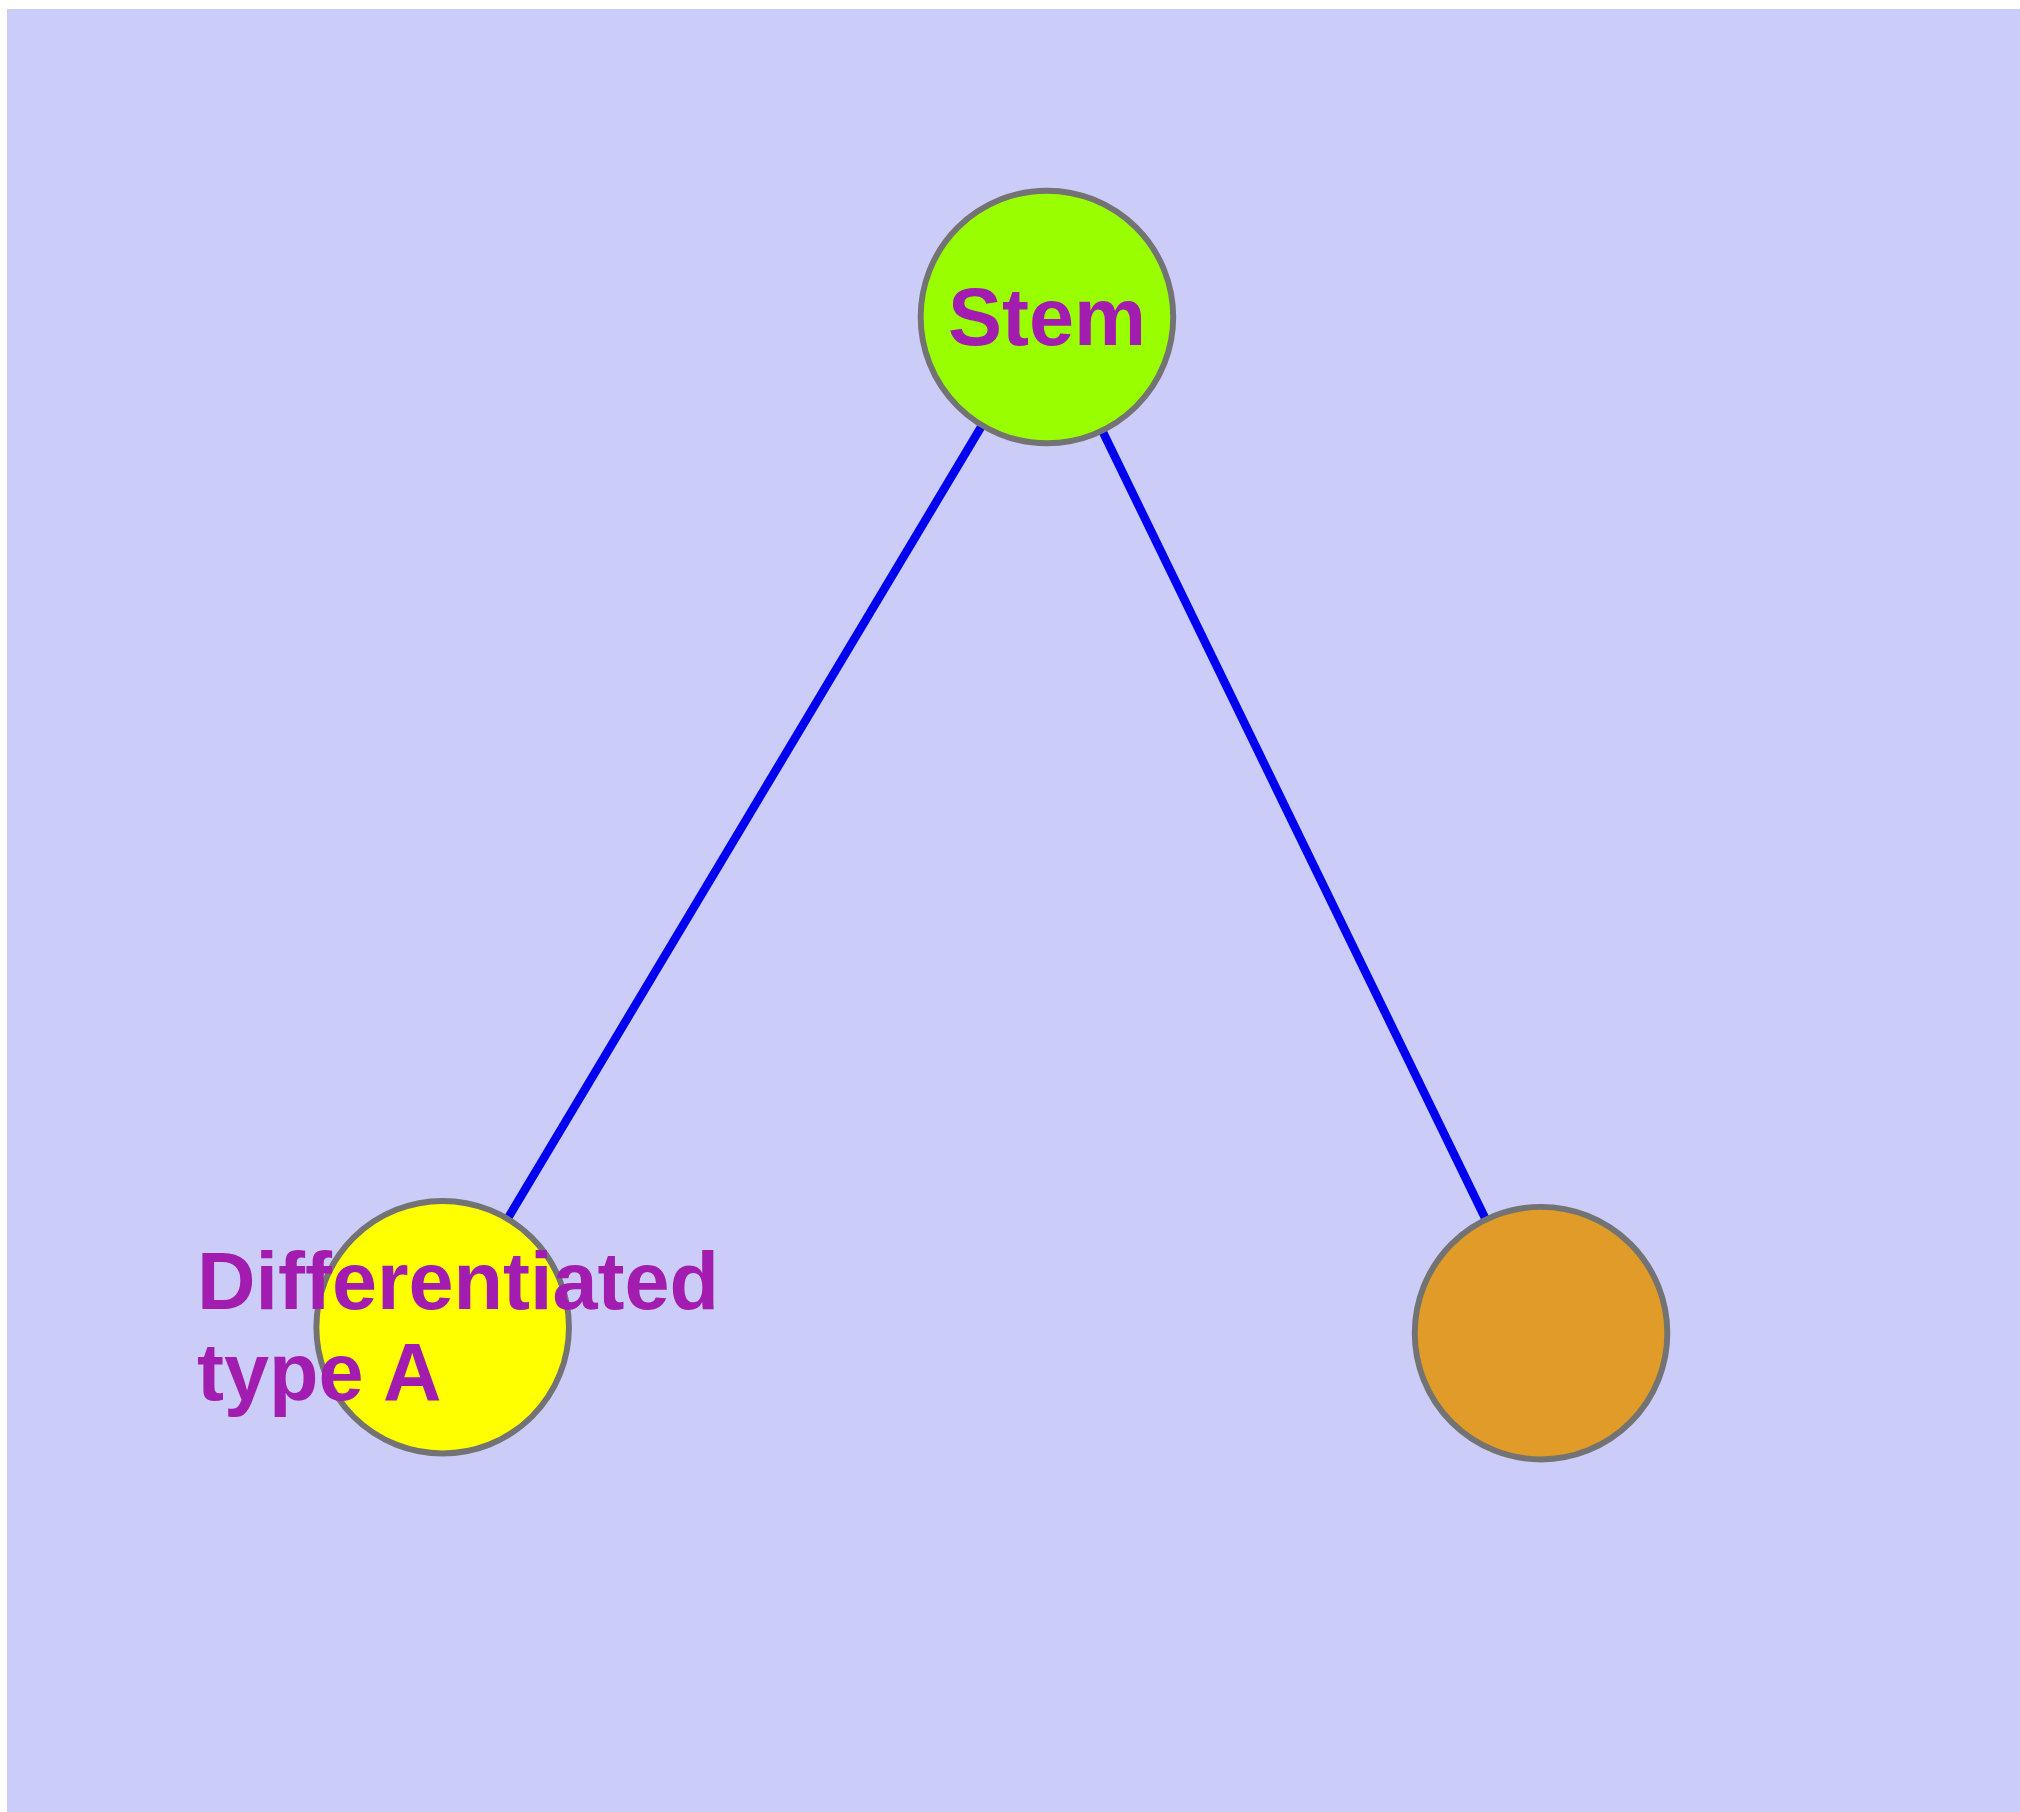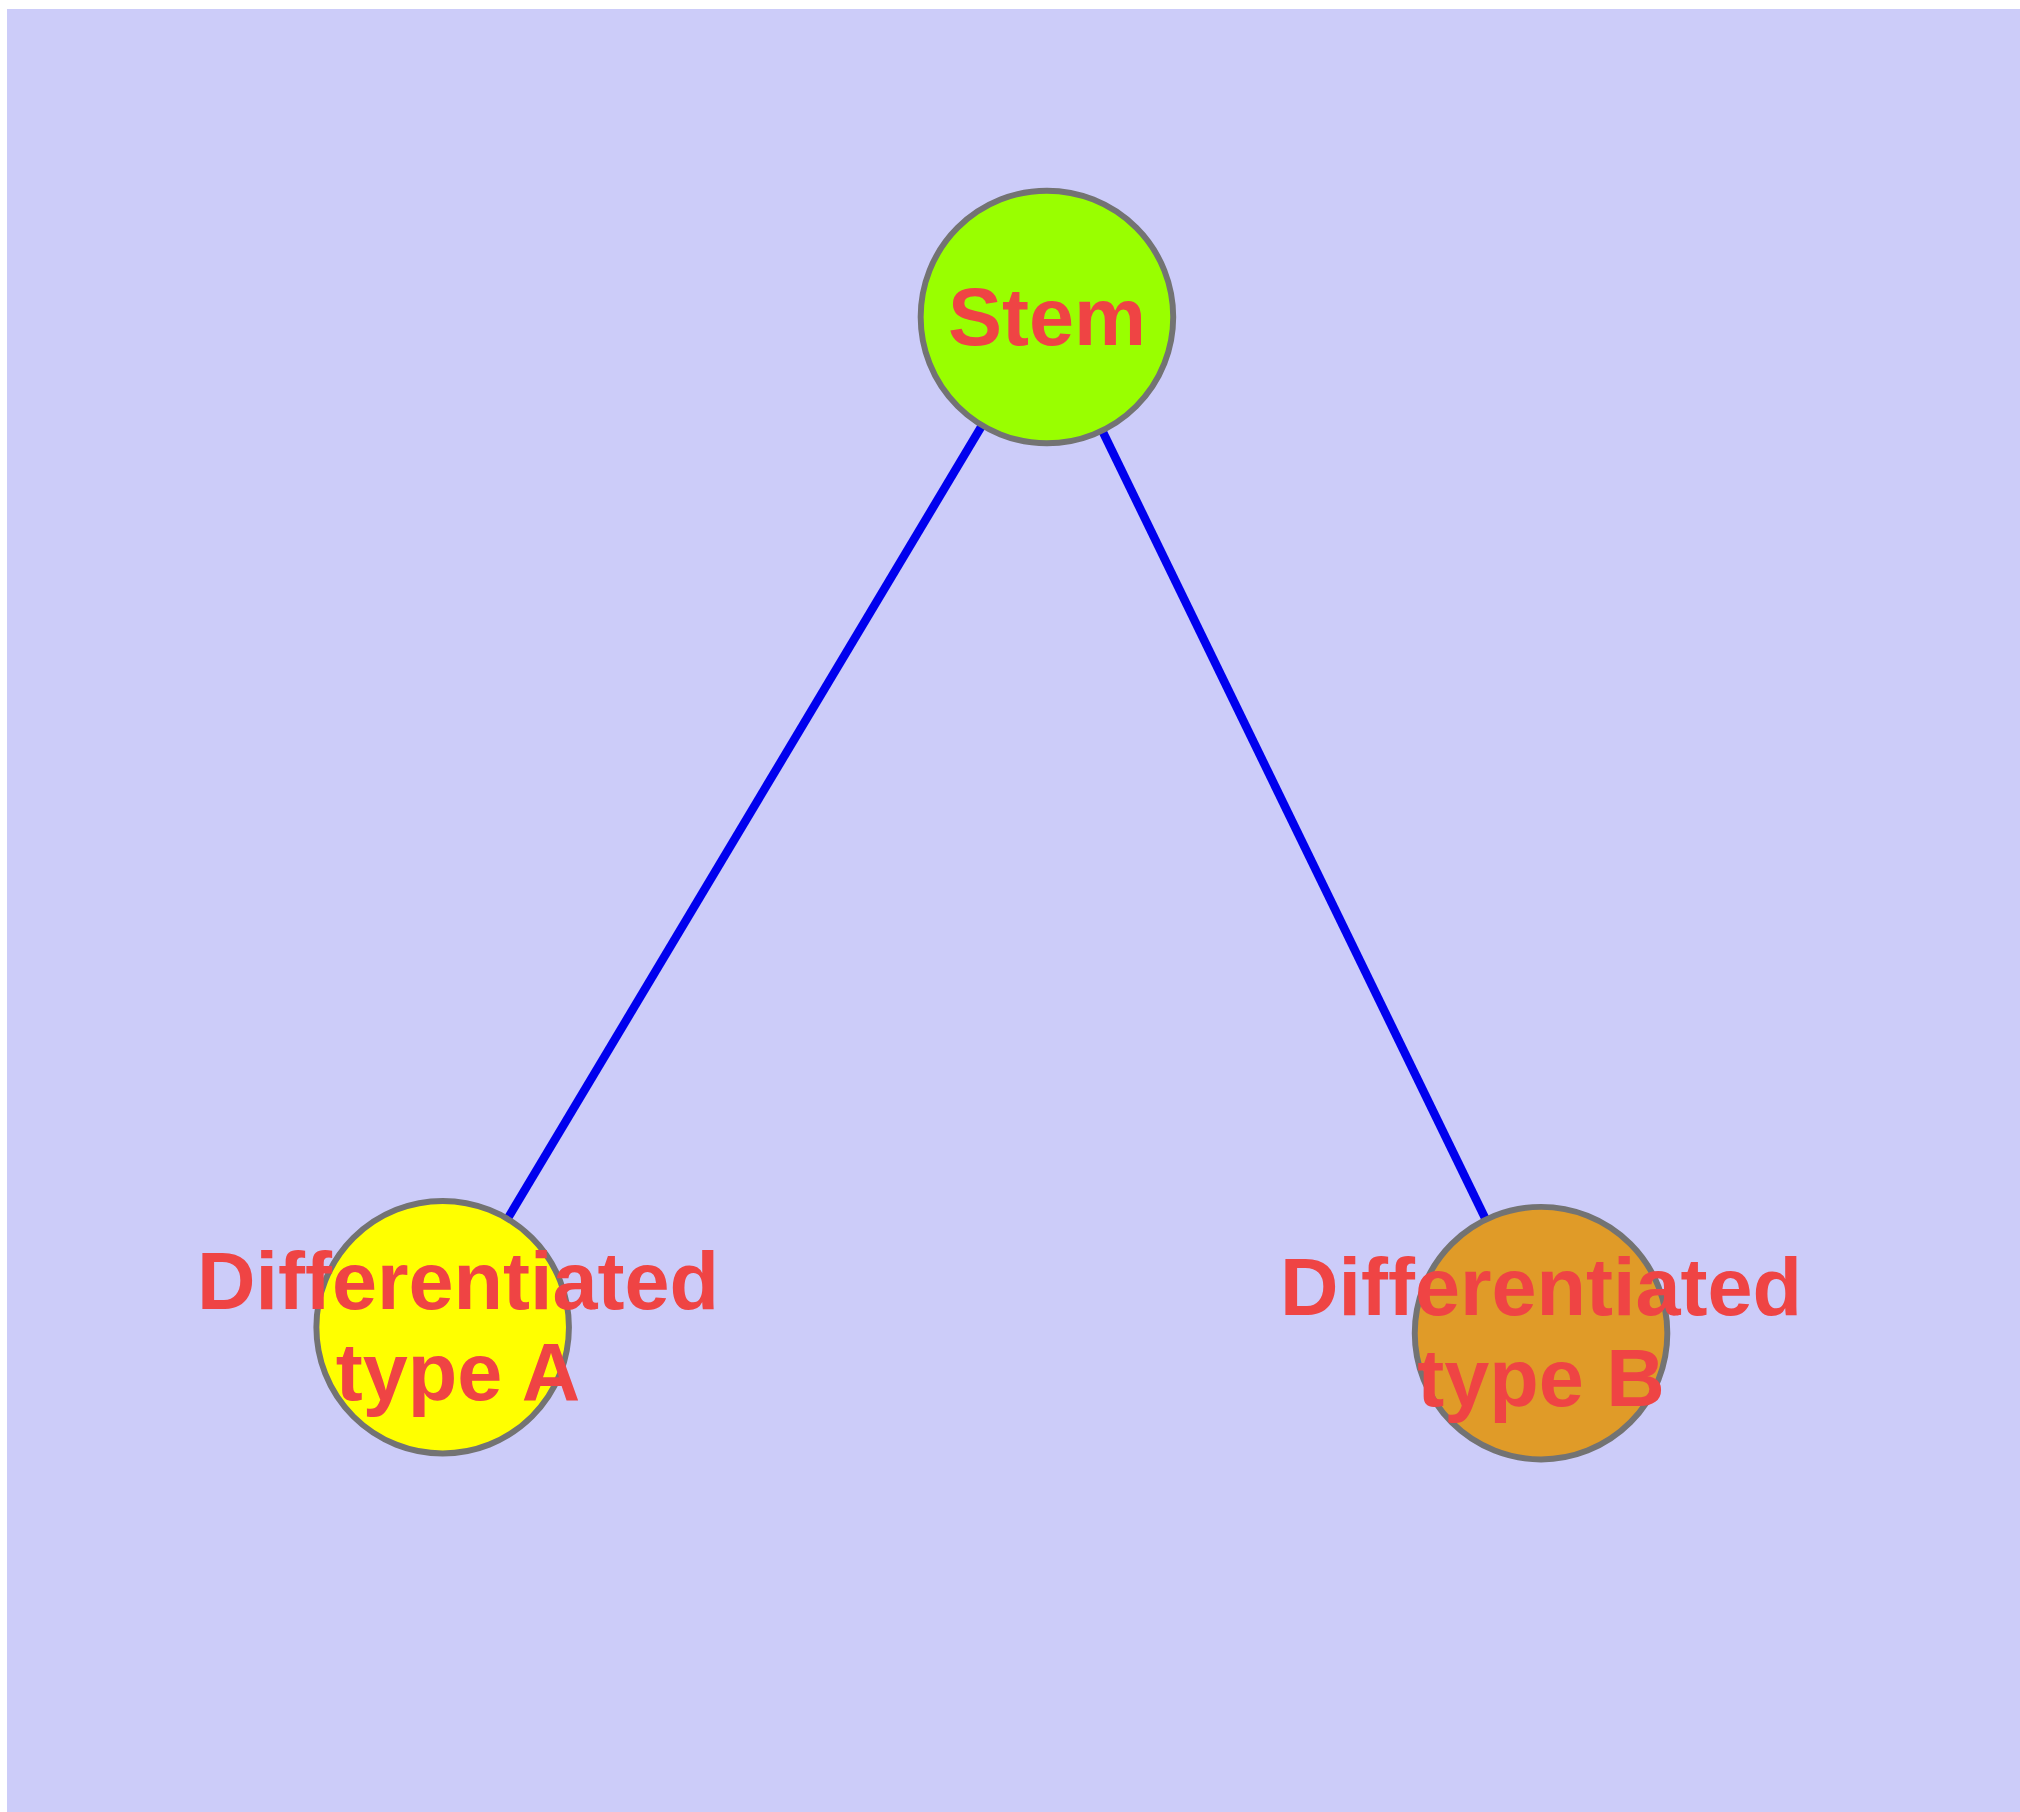--- a/index.html
+++ b/index.html
@@ -25,22 +25,21 @@
   }
   #graph-svg {
     position: absolute;
     left: 0;
     top: 0;
     width: 2021px;
     height: 1812px;
   }
   .node-label {
     position: absolute;
-    text-align: center;
-    color: #ef4444;
+    color: #a21caf;
     font-weight: bold;
     line-height: 1.12;
     white-space: pre;
     pointer-events: none;
     font-family: "Liberation Sans", sans-serif;
   }
   #label-stem {
     left: 1047px;
     top: 317px;
     transform: translate(-50%, -50%);
@@ -77,17 +76,15 @@
       <circle cx="522" cy="1566" r="149" fill="#ffff00" stroke="#737373" stroke-width="7"></circle>
       <circle cx="1818" cy="1573" r="149" fill="#e09b28" stroke="#737373" stroke-width="7"></circle>
     </g>
   </svg>
 
   <div class="node-label" id="label-stem">Stem</div>
 
   <div class="node-label" id="label-type-a"><span>Differentiated</span>
 <span>type A</span></div>
 
-  <div class="node-label" id="label-type-b"><span>Differentiated</span>
-<span>type B</span></div>
 
 </div>
 
 
 </body></html>

